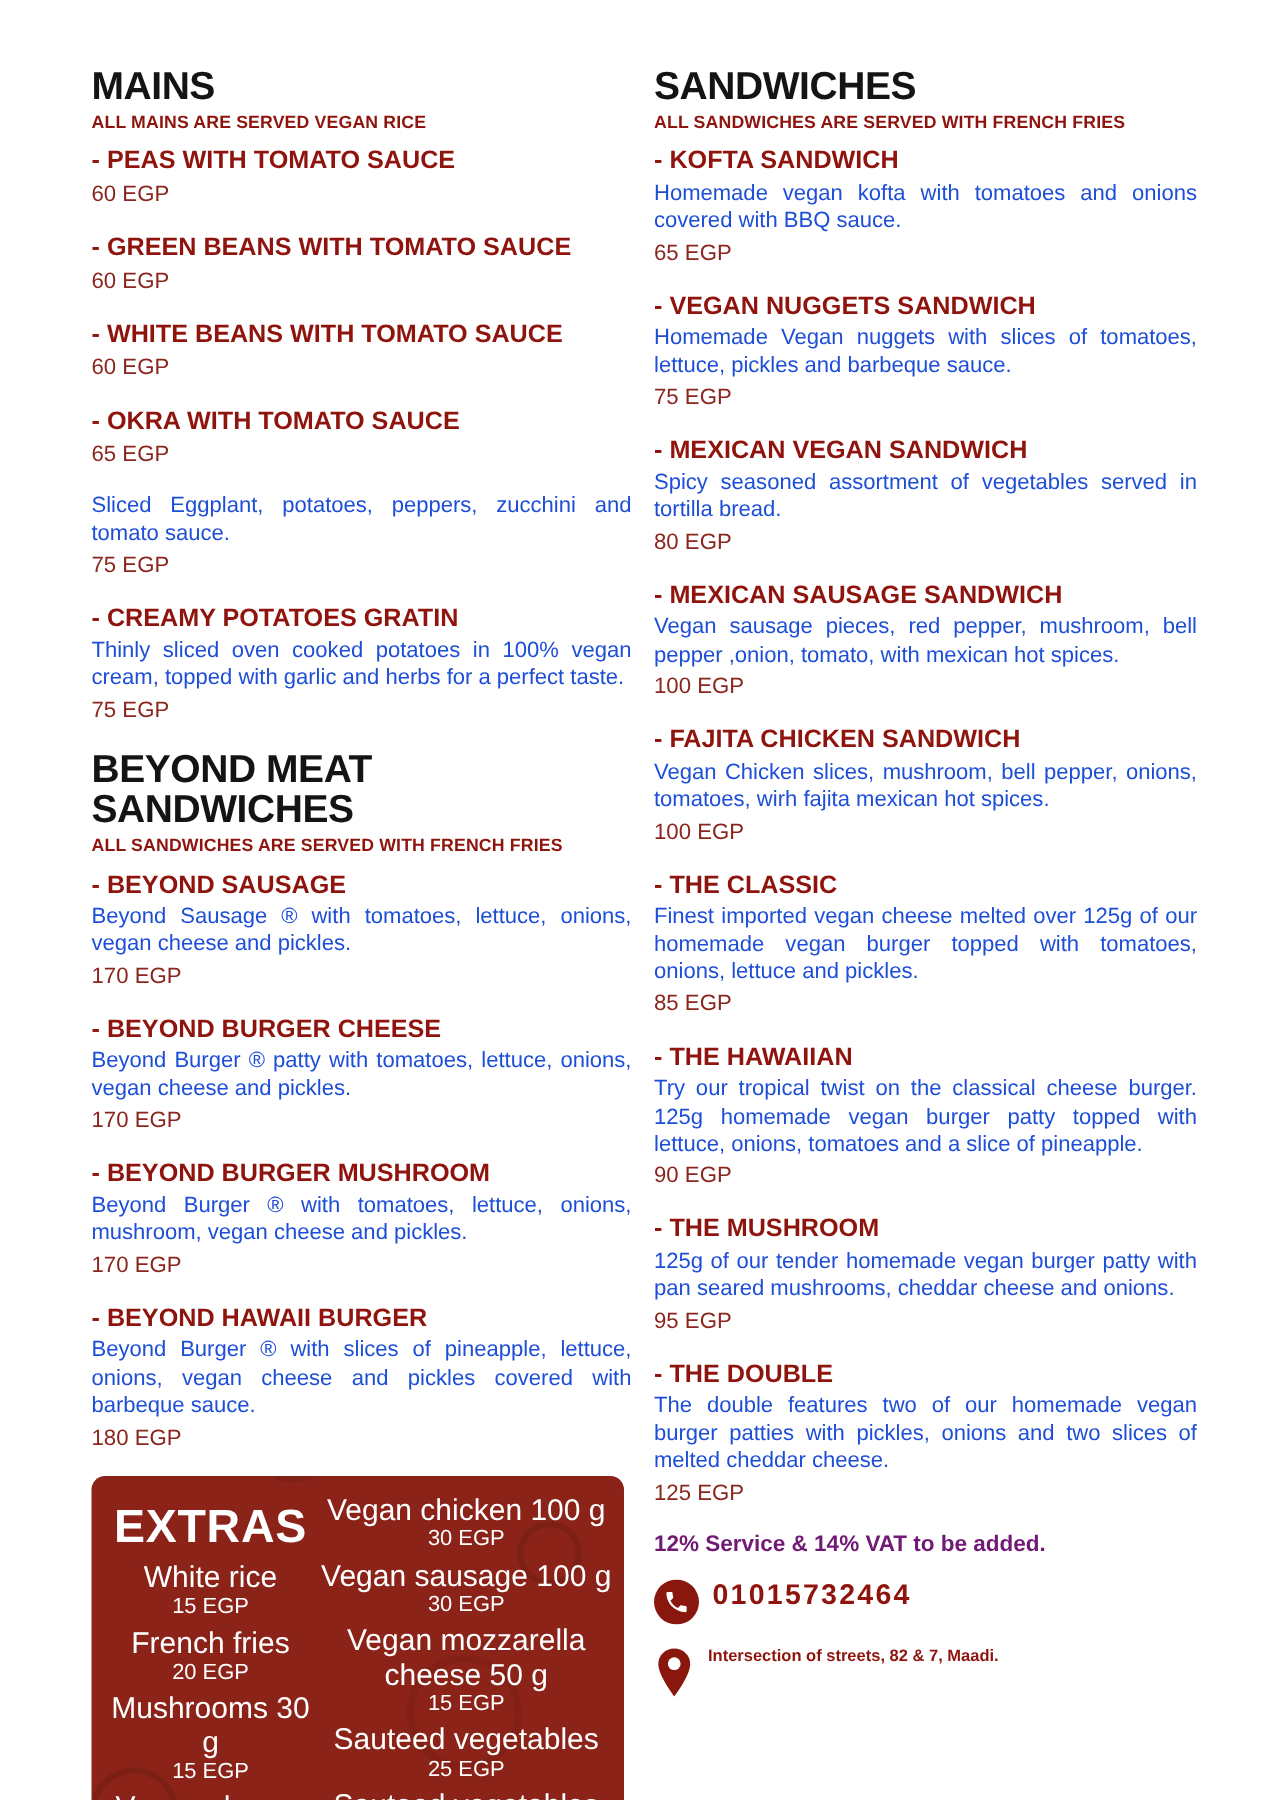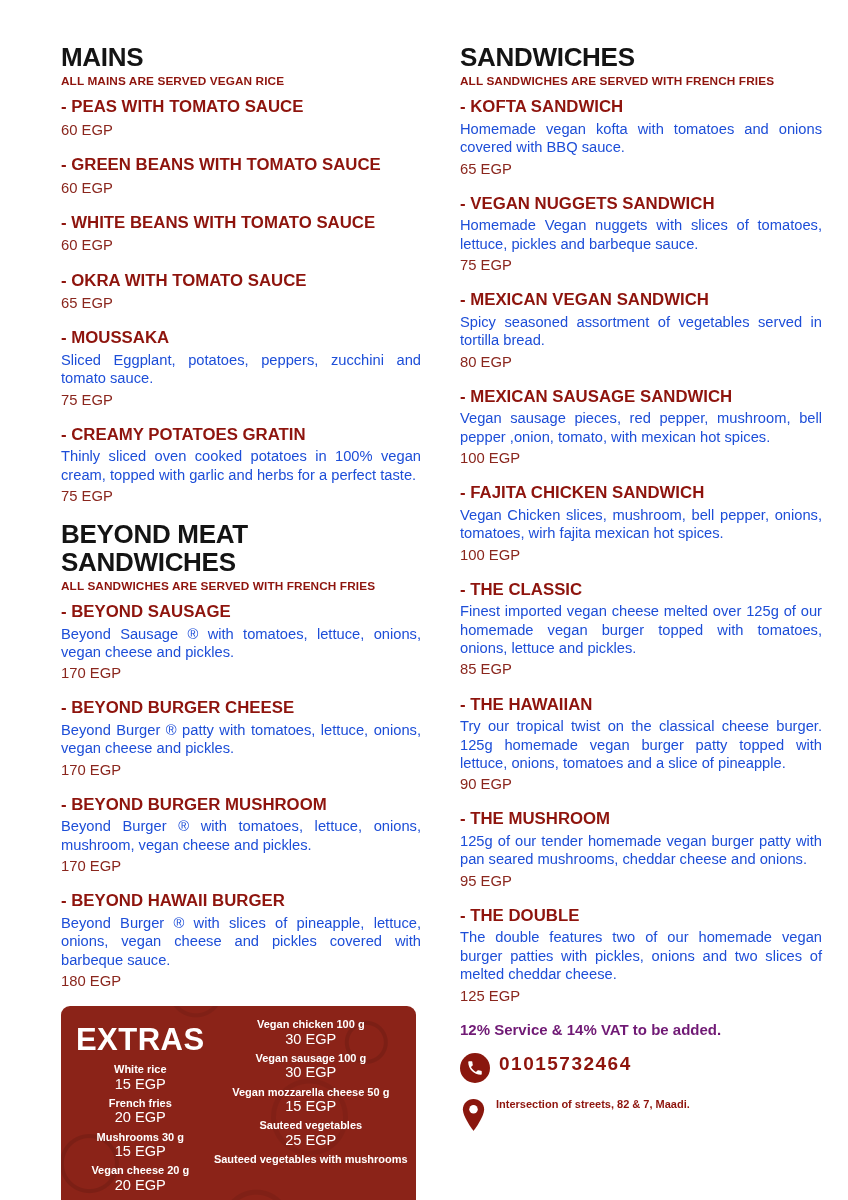--- a/index.html
+++ b/index.html
@@ -2,21 +2,21 @@
 <html><head>
 <meta charset="utf-8">
 <style>
   html,body{margin:0;padding:0;background:#ffffff;}
   .page{
     position:relative;width:848px;height:1200px;background:#ffffff;overflow:hidden;
     font-family:"Liberation Sans", sans-serif;color:#1d1d1d;
   }
   .col{position:absolute;top:44px;}
   .col-left{left:61px;width:360px;}
-  .col-right{left:460px;width:362px;}
+  .col-right{left:436px;width:362px;}
 
   .section-title{
     margin:0;font-size:26px;line-height:1.05;font-weight:700;color:#141414;
     letter-spacing:-0.3px;
   }
   .section-sub{
     margin:3px 0 9px 0;font-size:11.8px;line-height:1.2;font-weight:700;color:#8e140d;
     letter-spacing:0.1px;
   }
   .section{margin:0 0 2px 0;}
@@ -47,21 +47,21 @@
       radial-gradient(circle at 8% 78%, rgba(0,0,0,0) 25px, rgba(0,0,0,0.10) 26px, rgba(0,0,0,0.10) 29px, rgba(0,0,0,0) 30px),
       radial-gradient(circle at 55% 108%, rgba(0,0,0,0) 29px, rgba(0,0,0,0.08) 30px, rgba(0,0,0,0.08) 34px, rgba(0,0,0,0) 35px),
       radial-gradient(circle at 38% -8%, rgba(0,0,0,0) 23px, rgba(0,0,0,0.08) 24px, rgba(0,0,0,0.08) 27px, rgba(0,0,0,0) 28px),
       radial-gradient(circle at 70% 55%, rgba(0,0,0,0) 33px, rgba(0,0,0,0.06) 34px, rgba(0,0,0,0.06) 38px, rgba(0,0,0,0) 39px);
   }
   .extras-col{position:relative;text-align:center;}
   .extras-col-left{width:43%;padding-top:6px;}
   .extras-col-right{width:57%;padding-top:2px;}
   .extras-title{font-size:31px;font-weight:700;letter-spacing:0.5px;margin:2px 0 8px 0;line-height:1;}
   .extra-item{margin-bottom:5px;line-height:1.12;}
-  .extra-name{font-size:11px;font-weight:700;}
+  .extra-name{font-size:20px;font-weight:400;}
   .extra-price{font-size:14.6px;font-weight:400;}
 
   
   .service-note{margin-top:0;font-size:15px;font-weight:600;color:#701a75;}
   .contact-row{display:flex;margin-top:15px;}
   .contact-icon{flex:0 0 auto;display:inline-flex;margin-right:9px;}
   .phone-number{font-size:19px;font-weight:700;color:#8e140d;letter-spacing:1.5px;}
   .address-text{font-size:11px;font-weight:700;color:#8e140d;}
 </style>
 </head>
@@ -85,21 +85,20 @@
       </div>
       <div class="item">
         <div class="item-name">- WHITE BEANS WITH TOMATO SAUCE</div>
         <div class="item-price">60 EGP</div>
       </div>
       <div class="item">
         <div class="item-name">- OKRA WITH TOMATO SAUCE</div>
         <div class="item-price">65 EGP</div>
       </div>
       <div class="item">
-        <div class="item-name">- MOUSSAKA</div>
         <div class="item-desc">Sliced Eggplant, potatoes, peppers, zucchini and tomato sauce.</div>
         <div class="item-price">75 EGP</div>
       </div>
       <div class="item">
         <div class="item-name">- CREAMY  POTATOES GRATIN</div>
         <div class="item-desc">Thinly sliced oven cooked potatoes in 100% vegan cream, topped with garlic and herbs for a perfect taste.</div>
         <div class="item-price">75 EGP</div>
       </div>
     </div>
 

